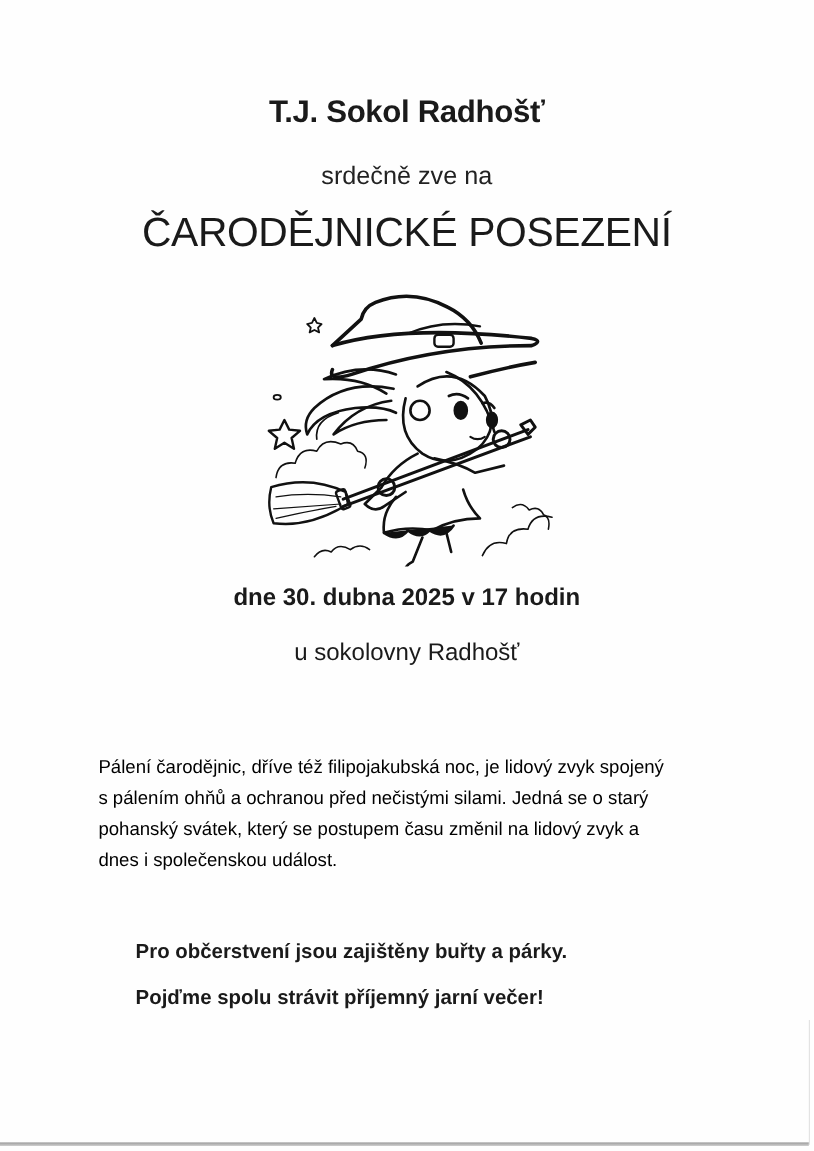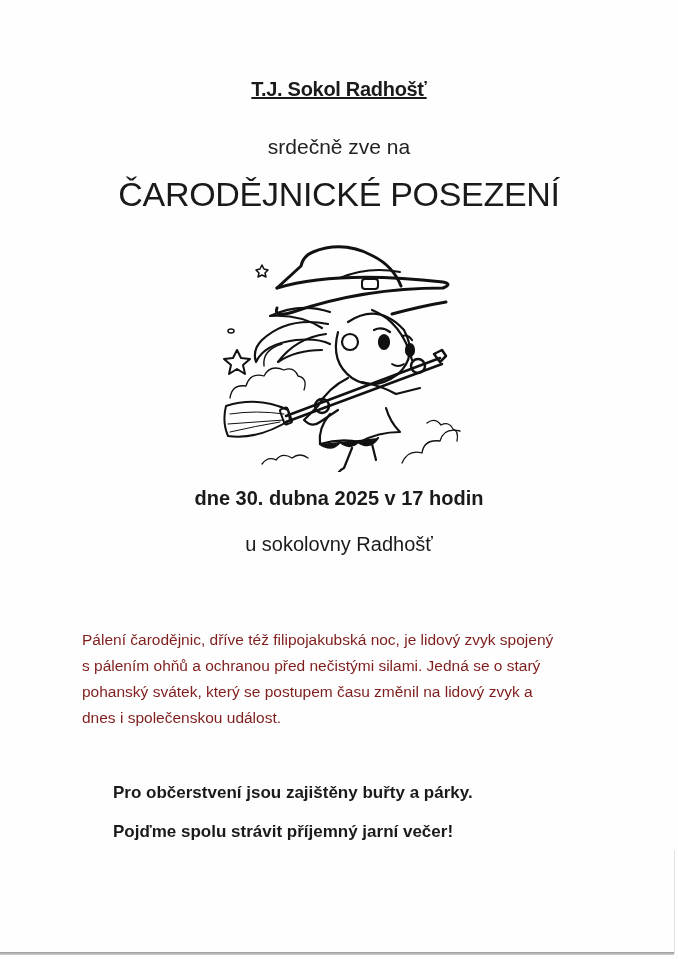--- a/index.html
+++ b/index.html
@@ -5,30 +5,30 @@
     * { margin: 0; padding: 0; box-sizing: border-box; }
     html, body { width: 678px; height: 959px; background: #ffffff; overflow: hidden; }
     body { position: relative; font-family: "Liberation Sans", "DejaVu Sans", sans-serif; color: #1a1a1a; }
 
     .page { position: absolute; left: 0; top: 0; width: 678px; height: 959px; background: #fefefe; }
     .page-bottom-edge { position: absolute; left: 0; right: 4px; top: 952px; height: 3px; background: linear-gradient(#9a9a9a, #d0d0d0); }
     .page-right-edge { position: absolute; right: 3px; top: 850px; width: 1px; height: 104px; background: #e3e3e3; }
 
     .center-line { position: absolute; left: 0; width: 678px; text-align: center; white-space: nowrap; }
 
-    .org-title { top: 78px; font-size: 20px; font-weight: bold; letter-spacing: -0.3px; text-decoration: underline; }
+    .org-title { top: 78px; font-size: 26px; font-weight: bold; letter-spacing: -0.3px; }
     .invite { top: 135px; font-size: 21px; font-weight: normal; color: #222; }
     .event-title { top: 175px; font-size: 34px; font-weight: normal; letter-spacing: -0.3px; }
 
     .illustration { position: absolute; left: 222px; top: 238px; width: 244px; height: 234px; }
 
     .date-line { top: 487px; font-size: 20px; font-weight: bold; }
     .place-line { top: 533px; font-size: 20px; font-weight: normal; }
 
-    .body-text { position: absolute; left: 82px; top: 627px; width: 540px; font-size: 15.5px; line-height: 26px; color: #7f1d1d; }
+    .body-text { position: absolute; left: 82px; top: 627px; width: 540px; font-size: 15.5px; line-height: 26px; color: #000000; }
     .body-text span { display: block; white-space: nowrap; }
 
     .closing { position: absolute; left: 82px; font-size: 17px; font-weight: bold; white-space: nowrap; margin-left: 31px; }
     .closing-1 { top: 783px; }
     .closing-2 { top: 822px; }
   </style>
 </head>
 <body>
 
 <div class="page">

